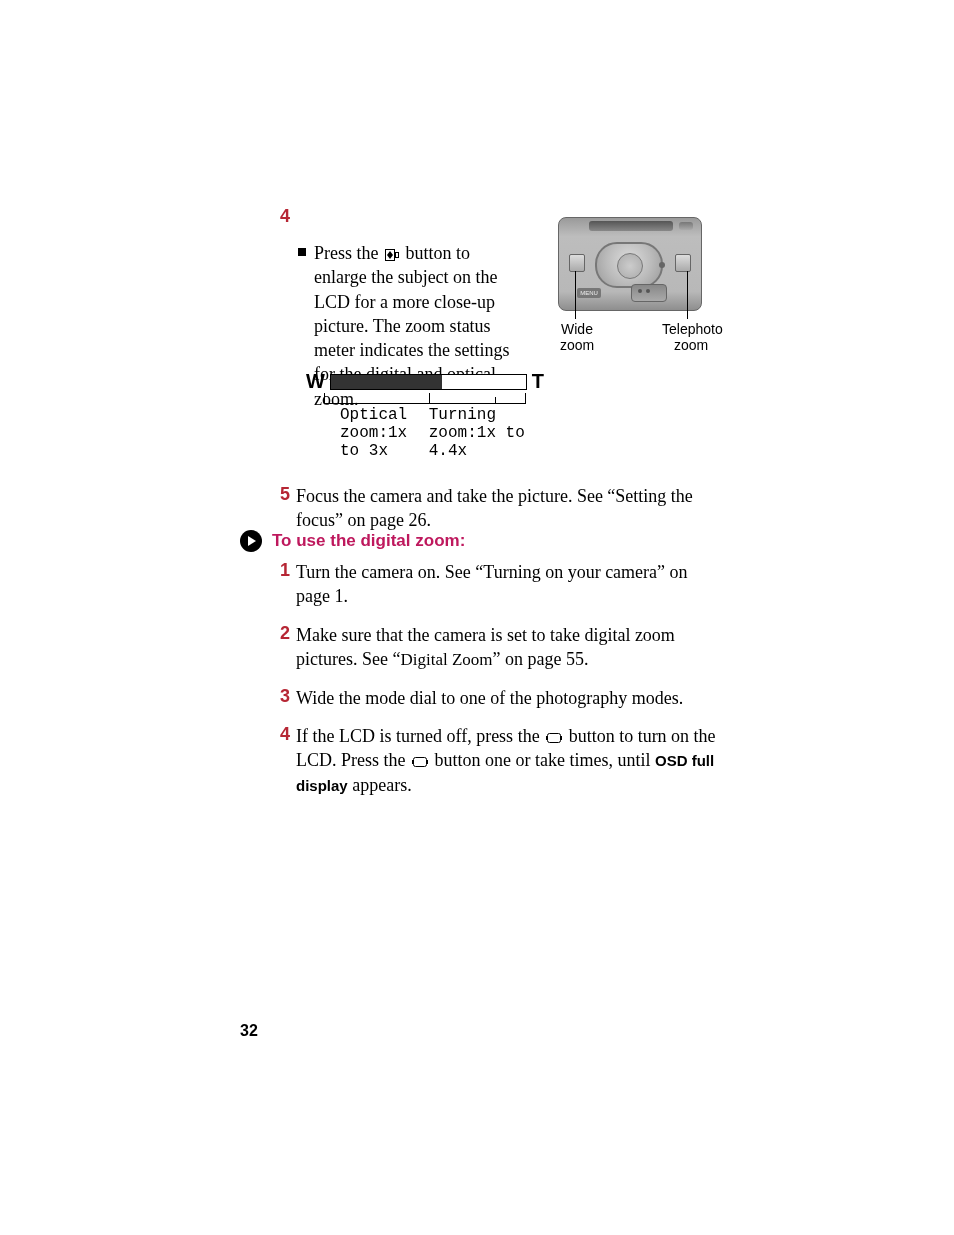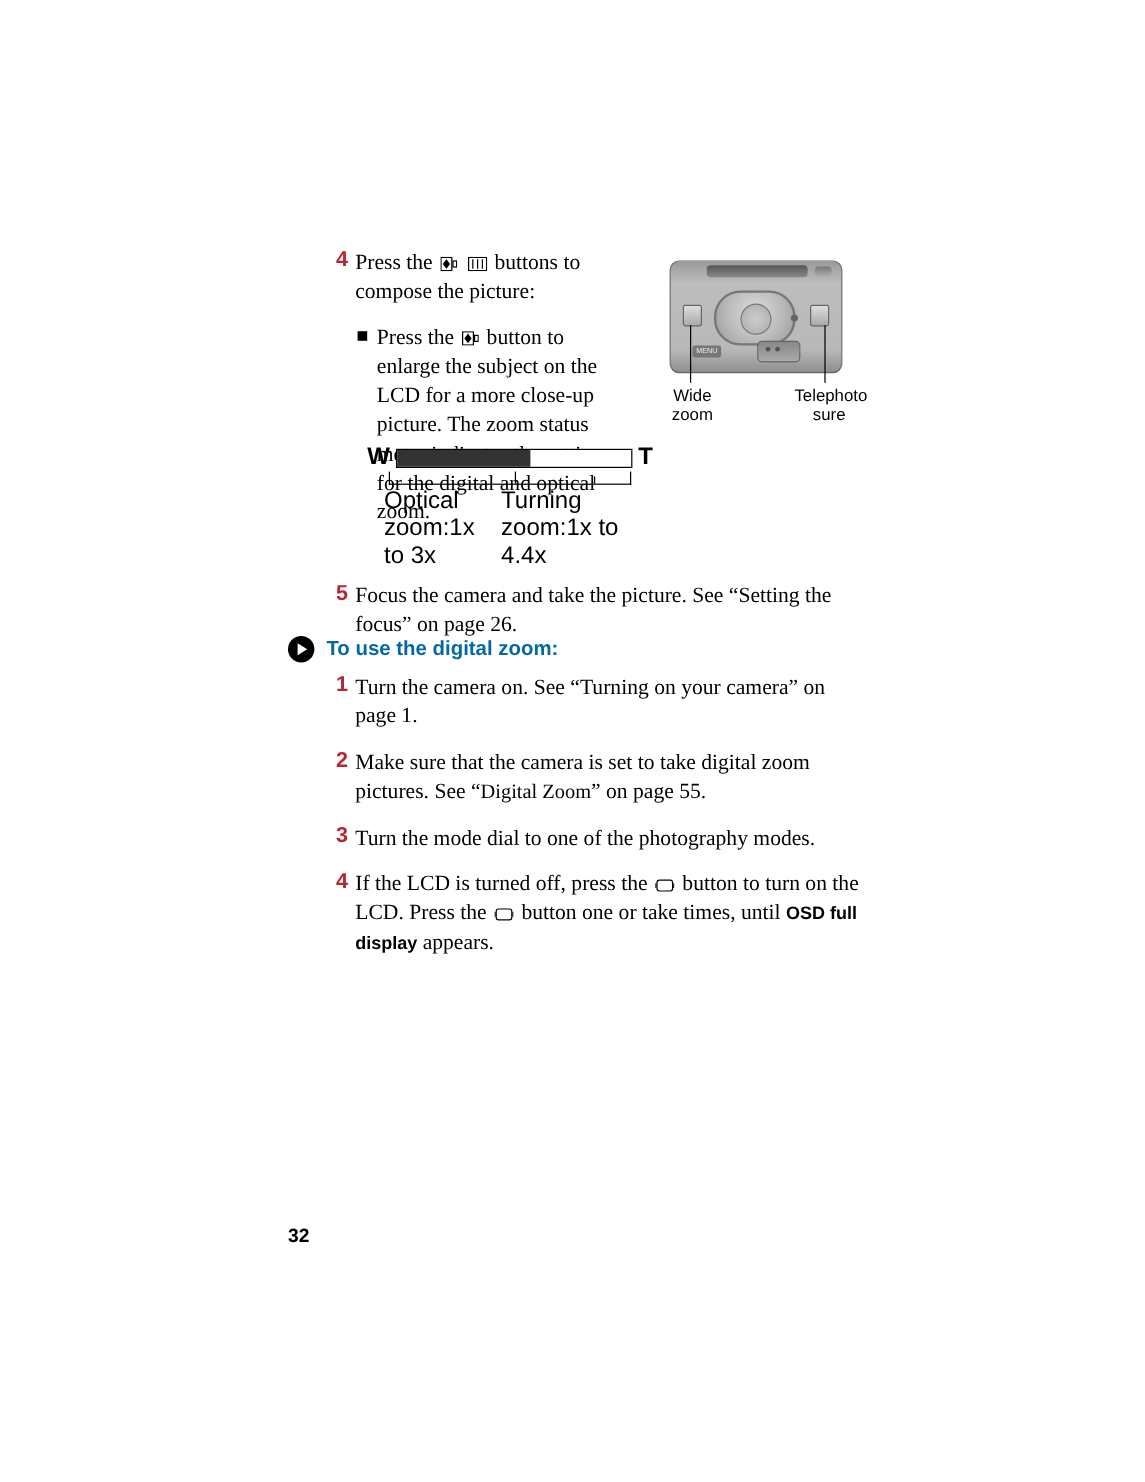--- a/index.html
+++ b/index.html
@@ -100,55 +100,43 @@
   .cam-label2{left:104px;top:104px;width:58px}
   
   .meter-wrap{position:absolute;left:306px;top:370px;width:238px}
   .meter-row{display:flex;align-items:center}
   .WT{font-family:Arial,Helvetica,sans-serif;font-weight:700;font-size:20px}
   .bar-outer{flex:1;height:14px;border:1px solid #000;margin:0 5px;background:#fff;position:relative}
   .bar-fill{position:absolute;left:0;top:0;bottom:0;width:57%;background:#333}
   .scale{height:10px;border-left:1px solid #000;border-right:1px solid #000;border-bottom:1px solid #000;margin:0 18px 0 18px;position:relative}
   .scale-tick{position:absolute;bottom:0;width:1px;height:10px;background:#000;left:52%}
   .scale-sub{position:absolute;bottom:0;width:1px;height:6px;background:#000;}
-  .meter-labels{display:flex;justify-content:space-between;font-family:Liberation Sans, sans-serif;font-size:20px;margin:2px 18px 0 14px}
+  .meter-labels{display:flex;justify-content:space-between;font-family:Liberation Mono, monospace;font-size:16px;margin:2px 18px 0 34px}
   
   .wide-section{position:absolute;left:270px;top:436px;width:452px}
   .wide-section .bullet-row{padding-left:28px}
   .step5{position:absolute;left:270px;top:484px;width:452px}
   .heading-row{position:absolute;left:240px;top:530px;display:flex;align-items:center}
   .play-icon{width:22px;height:22px;border-radius:50%;background:#000;display:flex;align-items:center;justify-content:center;margin-right:10px;flex:0 0 auto}
   .play-icon:before{content:"";width:0;height:0;border-left:8px solid #fff;border-top:5px solid transparent;border-bottom:5px solid transparent;margin-left:2px}
-  .heading-text{font-family:Arial,Helvetica,sans-serif;font-weight:700;color:#0369a1;font-size:17px}
+  .heading-text{font-family:Arial,Helvetica,sans-serif;font-weight:700;color:#be185d;font-size:17px}
   .steps-block{position:absolute;left:270px;top:560px;width:452px}
   .steps-block .step-row{margin-bottom:14px}
   .osd{font-family:Arial,Helvetica,sans-serif;font-weight:700;font-size:15px}
   .alt-font{font-family:Liberation Serif, serif;font-size:17px}
   .page-num{position:absolute;left:240px;top:1022px;font-family:Arial,Helvetica,sans-serif;font-weight:700;font-size:16px}
 </style>
 </head>
 <body>
 
 <div class="page">
 
   <div class="left-col">
     <div class="step-row">
       <span class="step-num">4</span>
-      <span class="step-body">
-        <span>Press the </span><span class="icon-t"><svg width="14" height="12">
-              <rect x="0.5" y="0.5" width="9" height="11" fill="none" stroke="#000"></rect>
-              <polygon points="5,2 8,6 5,10 2,6" fill="#000"></polygon>
-              <rect x="10.5" y="3.5" width="3" height="5" fill="none" stroke="#000"></rect>
-            </svg></span> <span class="icon-w"><svg width="16" height="12">
-              <rect x="0.5" y="0.5" width="15" height="11" fill="none" stroke="#000"></rect>
-              <line x1="4" y1="2" x2="4" y2="10" stroke="#000"></line>
-              <line x1="8" y1="2" x2="8" y2="10" stroke="#000"></line>
-              <line x1="12" y1="2" x2="12" y2="10" stroke="#000"></line>
-            </svg></span><span> buttons to compose the picture:</span>
-      </span>
     </div>
     <div class="bullet-row">
       <span class="sq"></span>
       <span class="bullet-body">
         <span>Press the </span><span class="icon-t"><svg width="14" height="12">
               <rect x="0.5" y="0.5" width="9" height="11" fill="none" stroke="#000"></rect>
               <polygon points="5,2 8,6 5,10 2,6" fill="#000"></polygon>
               <rect x="10.5" y="3.5" width="3" height="5" fill="none" stroke="#000"></rect>
             </svg></span><span> button to enlarge the subject on the LCD for a more close-up picture. The zoom status meter indicates the settings for the digital and optical zoom.</span>
       </span>
@@ -161,21 +149,21 @@
       <div class="cam-top-knob"></div>
       <div class="cam-wbtn"></div>
       <div class="cam-ctrl"></div>
       <div class="cam-tbtn"></div>
       <div class="cam-menu">MENU</div>
       <div class="cam-dial"></div>
     </div>
     <div class="cam-lead cam-lead1"></div>
     <div class="cam-lead cam-lead2"></div>
     <div class="cam-label cam-label1">Wide zoom</div>
-    <div class="cam-label cam-label2">Telephoto sure</div>
+    <div class="cam-label cam-label2">Telephoto zoom</div>
   </div>
 
   <div class="meter-wrap">
     <div class="meter-row">
       <span class="WT">W</span>
       <div class="bar-outer">
         <div class="bar-fill"></div>
       </div>
       <span class="WT">T</span>
     </div>
@@ -208,21 +196,21 @@
       <span class="step-body">Turn the camera on. See “Turning on your camera” on page 1.</span>
     </div>
     <div class="step-row">
       <span class="step-num">2</span>
       <span class="step-body">
         <span>Make sure that the camera is set to take digital zoom pictures. See “</span><span class="alt-font">Digital Zoom</span><span>” on page 55.</span>
       </span>
     </div>
     <div class="step-row">
       <span class="step-num">3</span>
-      <span class="step-body">Turn the mode dial to one of the photography modes.</span>
+      <span class="step-body">Wide the mode dial to one of the photography modes.</span>
     </div>
     <div class="step-row">
       <span class="step-num">4</span>
       <span class="step-body">
         <span>If the LCD is turned off, press the </span><span class="icon-lcd"><svg width="16" height="12">
               <rect x="1.5" y="1.5" width="13" height="9" rx="2" fill="none" stroke="#000"></rect>
               <line x1="0.5" y1="4" x2="0.5" y2="8" stroke="#000"></line>
               <line x1="15.5" y1="4" x2="15.5" y2="8" stroke="#000"></line>
             </svg></span><span> button to turn on the LCD. Press the </span><span class="icon-lcd"><svg width="16" height="12">
               <rect x="1.5" y="1.5" width="13" height="9" rx="2" fill="none" stroke="#000"></rect>

